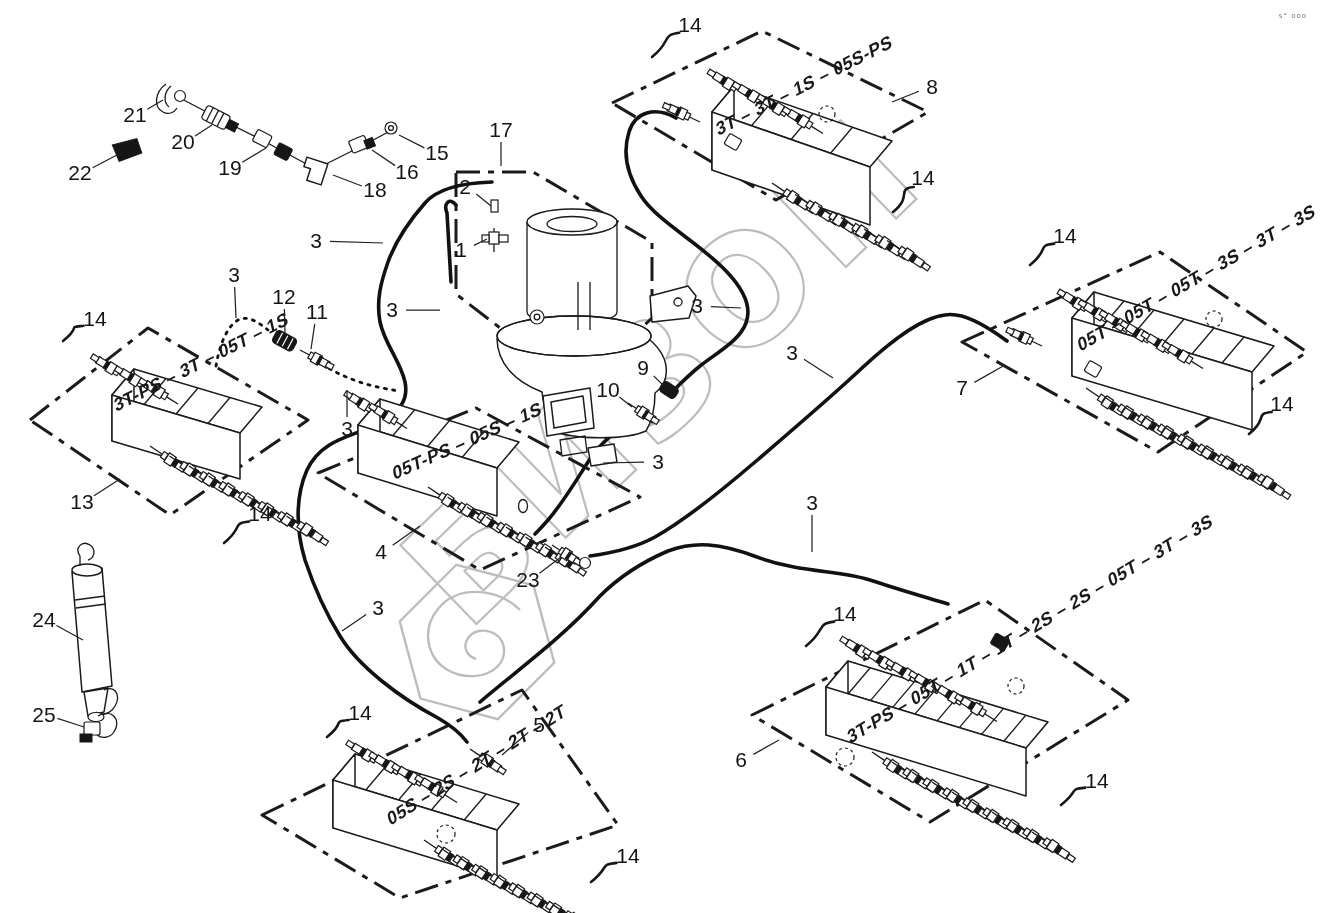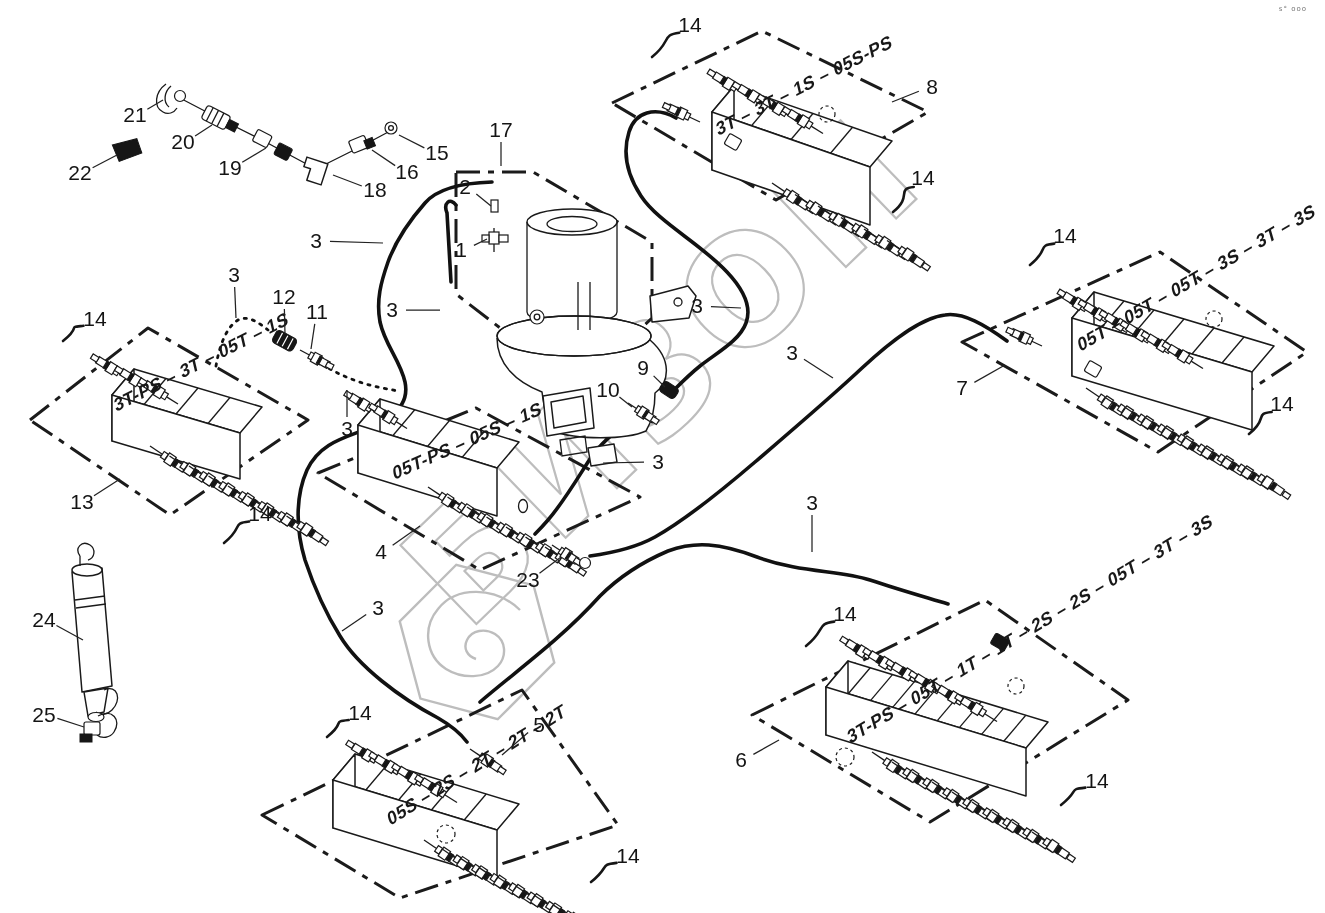--- a/index.html
+++ b/index.html
@@ -13,21 +13,21 @@
   .hose{stroke:#111;stroke-width:3.6;fill:none;stroke-linecap:round;}
   .dot{stroke:#111;stroke-width:2.8;fill:none;stroke-dasharray:2.2 6.2;stroke-linecap:round;}
   .dia{stroke:#1b1b1b;stroke-width:3;fill:none;stroke-dasharray:24 8 6 8;stroke-linejoin:round;}
   .lead{stroke:#222;stroke-width:1.25;fill:none;}
   .wavy{stroke:#161616;stroke-width:2.6;fill:none;stroke-linecap:round;}
   .num{font:21px "Liberation Sans",sans-serif;fill:#141414;}
   .blab{font:bold 18px "Liberation Sans",sans-serif;fill:#181818;letter-spacing:.5px;}
   .wm{fill:none;stroke:#bdbdbd;stroke-width:2.4;}
   .wmtxt{font:bold 150px "DejaVu Sans",sans-serif;fill:none;stroke:#bdbdbd;stroke-width:2.2;letter-spacing:10px;}
   .dc{fill:none;stroke:#1a1a1a;stroke-width:1.2;stroke-dasharray:3 3;}
-  .corner{position:absolute;top:5px;right:18px;font:7px "DejaVu Sans",sans-serif;color:#777;letter-spacing:1px;}
+  .corner{position:absolute;top:12px;right:18px;font:7px "DejaVu Sans",sans-serif;color:#777;letter-spacing:1px;}
 </style>
 </head>
 <body>
 
 <div class="canvas">
   <svg id="diagram" width="1325" height="913" viewBox="0 0 1325 913">
       <g>
         <polygon points="554.2740661031255,662.7055236082017 497.70552360820164,719.2740661031255 420.4314575050762,698.5685424949238 399.7259338968745,621.2944763917984 456.29447639179836,564.7259338968745 533.5685424949238,585.4314575050762" class="wm"></polygon>
         <path d="M520,610 C495,586 456,586 438,609 C422,628 426,656 446,669 C462,679 486,679 498,666 C507,656 506,641 495,634 C485,628 472,630 467,640 C463,648 467,656 476,659" class="wm"></path>
         <text x="0" y="0" class="wmtxt" text-anchor="middle" transform="translate(700,408) rotate(-44)">БИЗОН</text>

